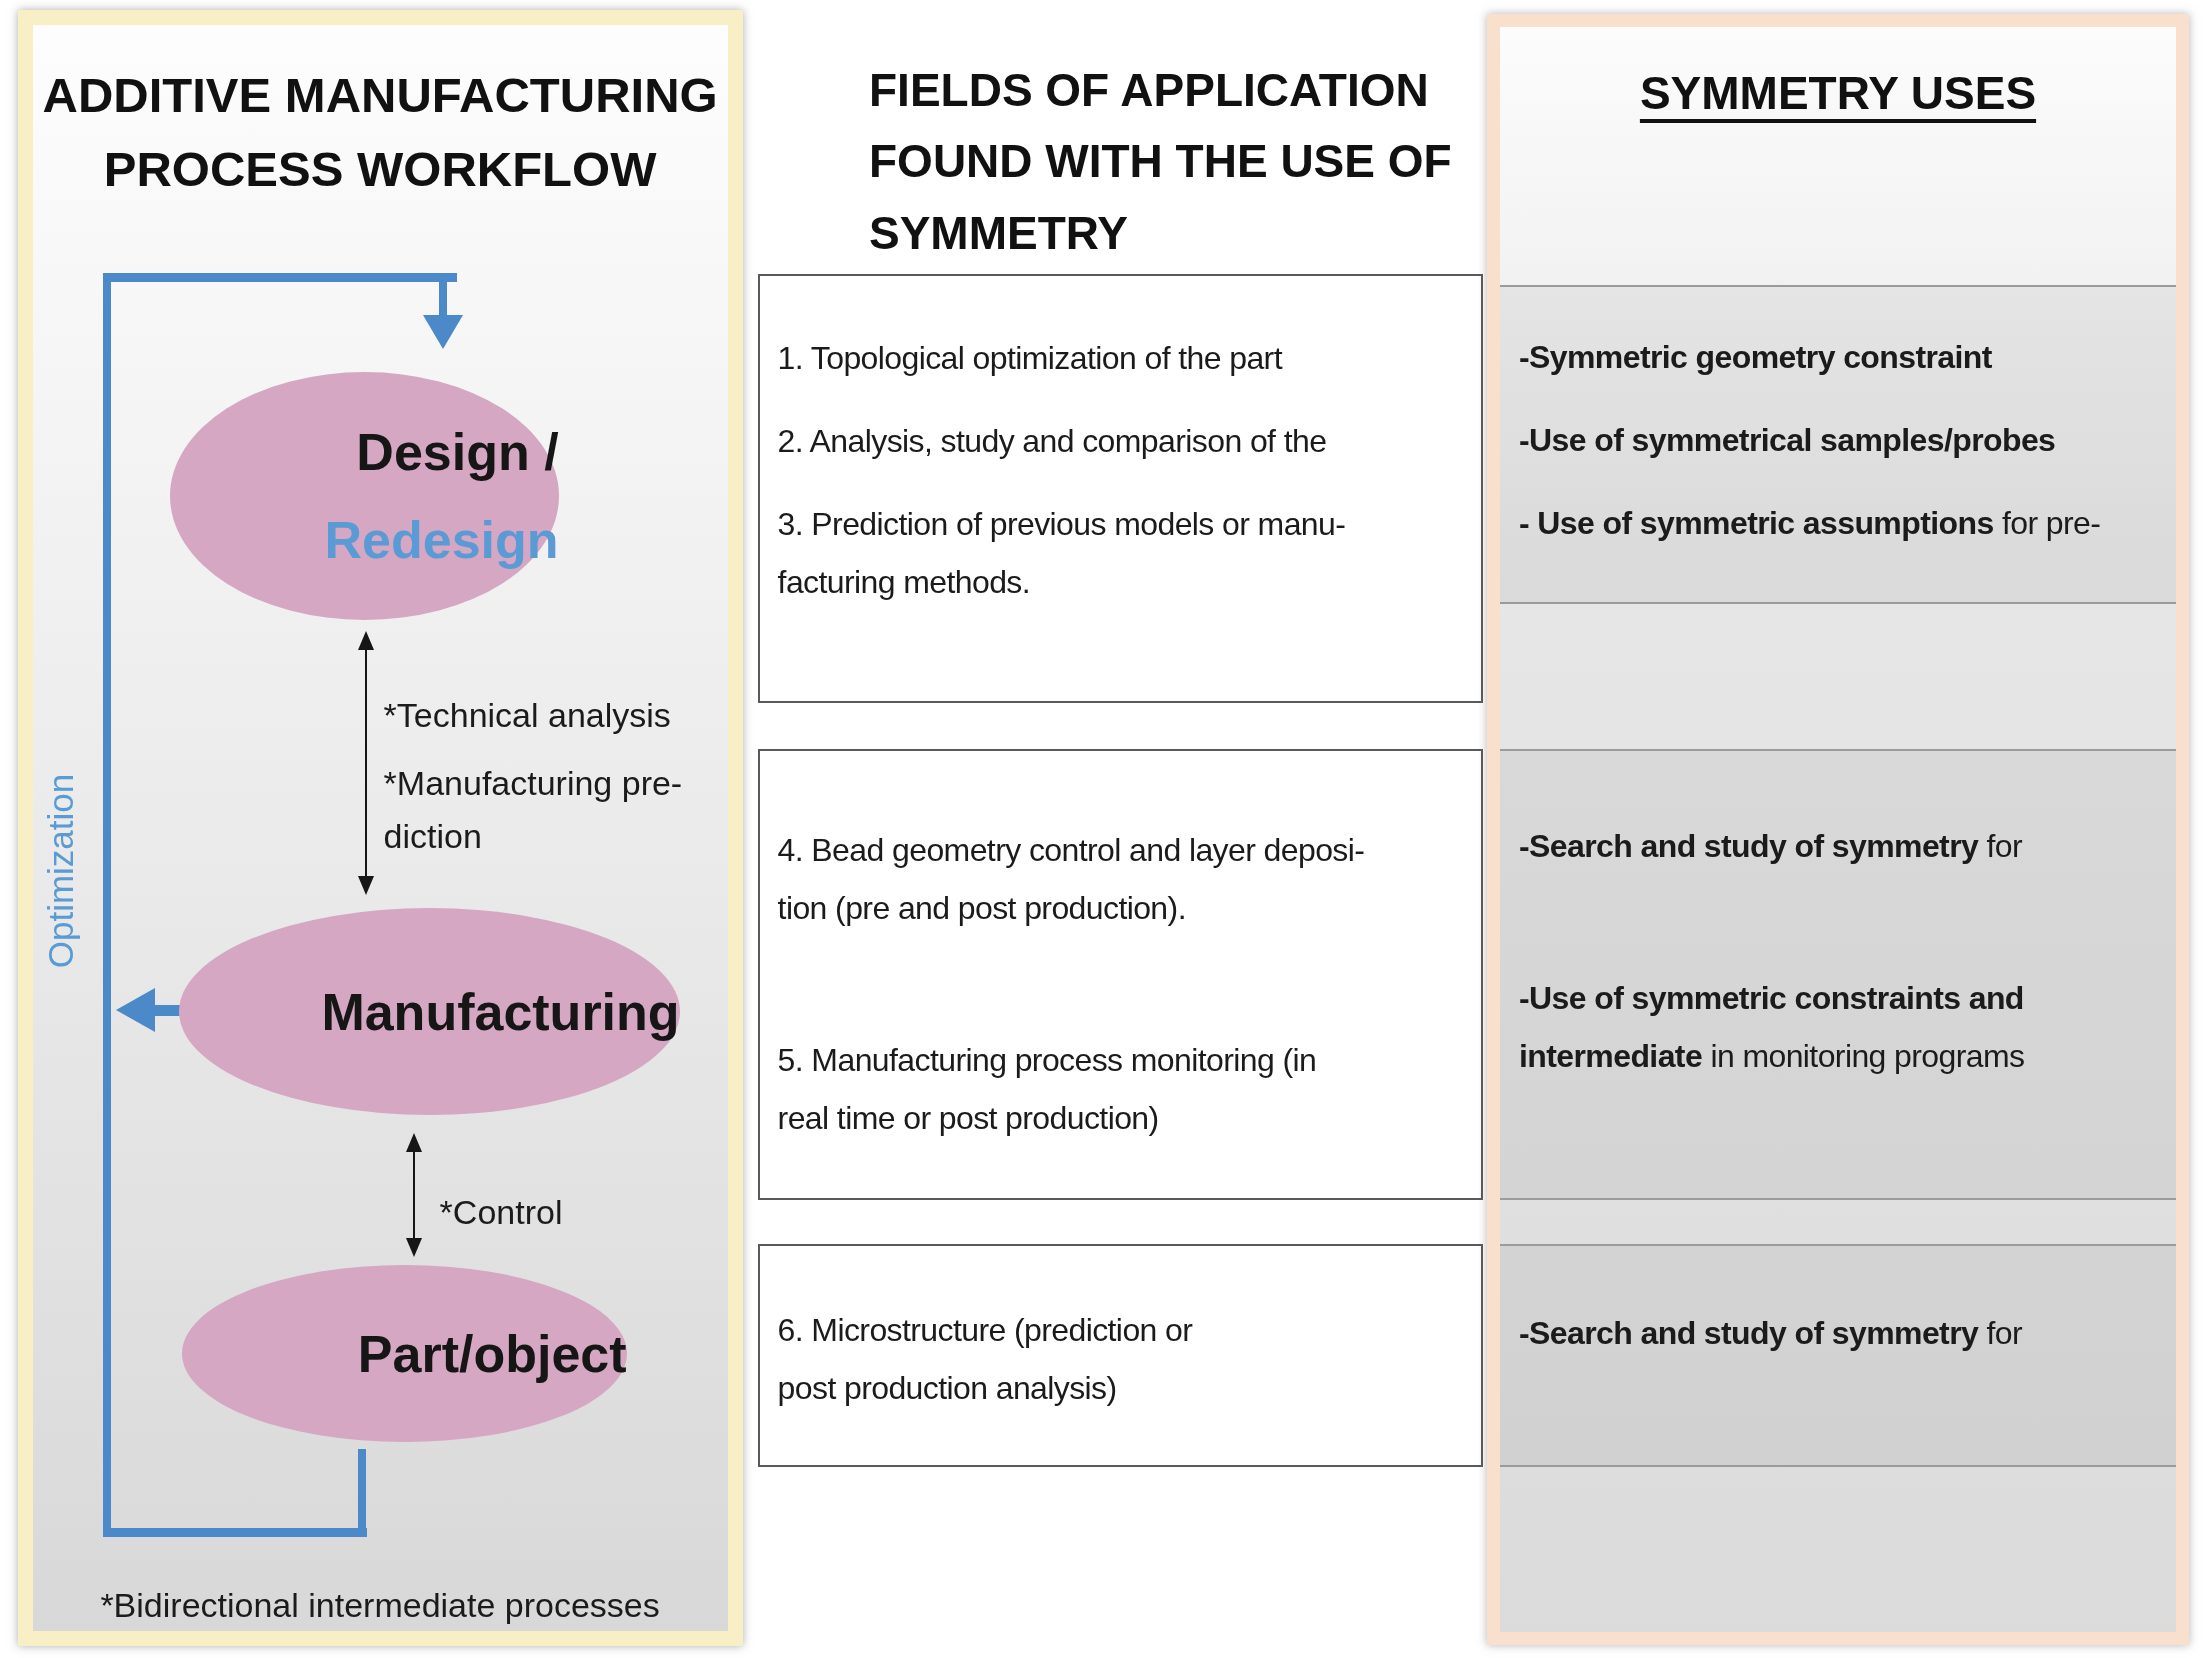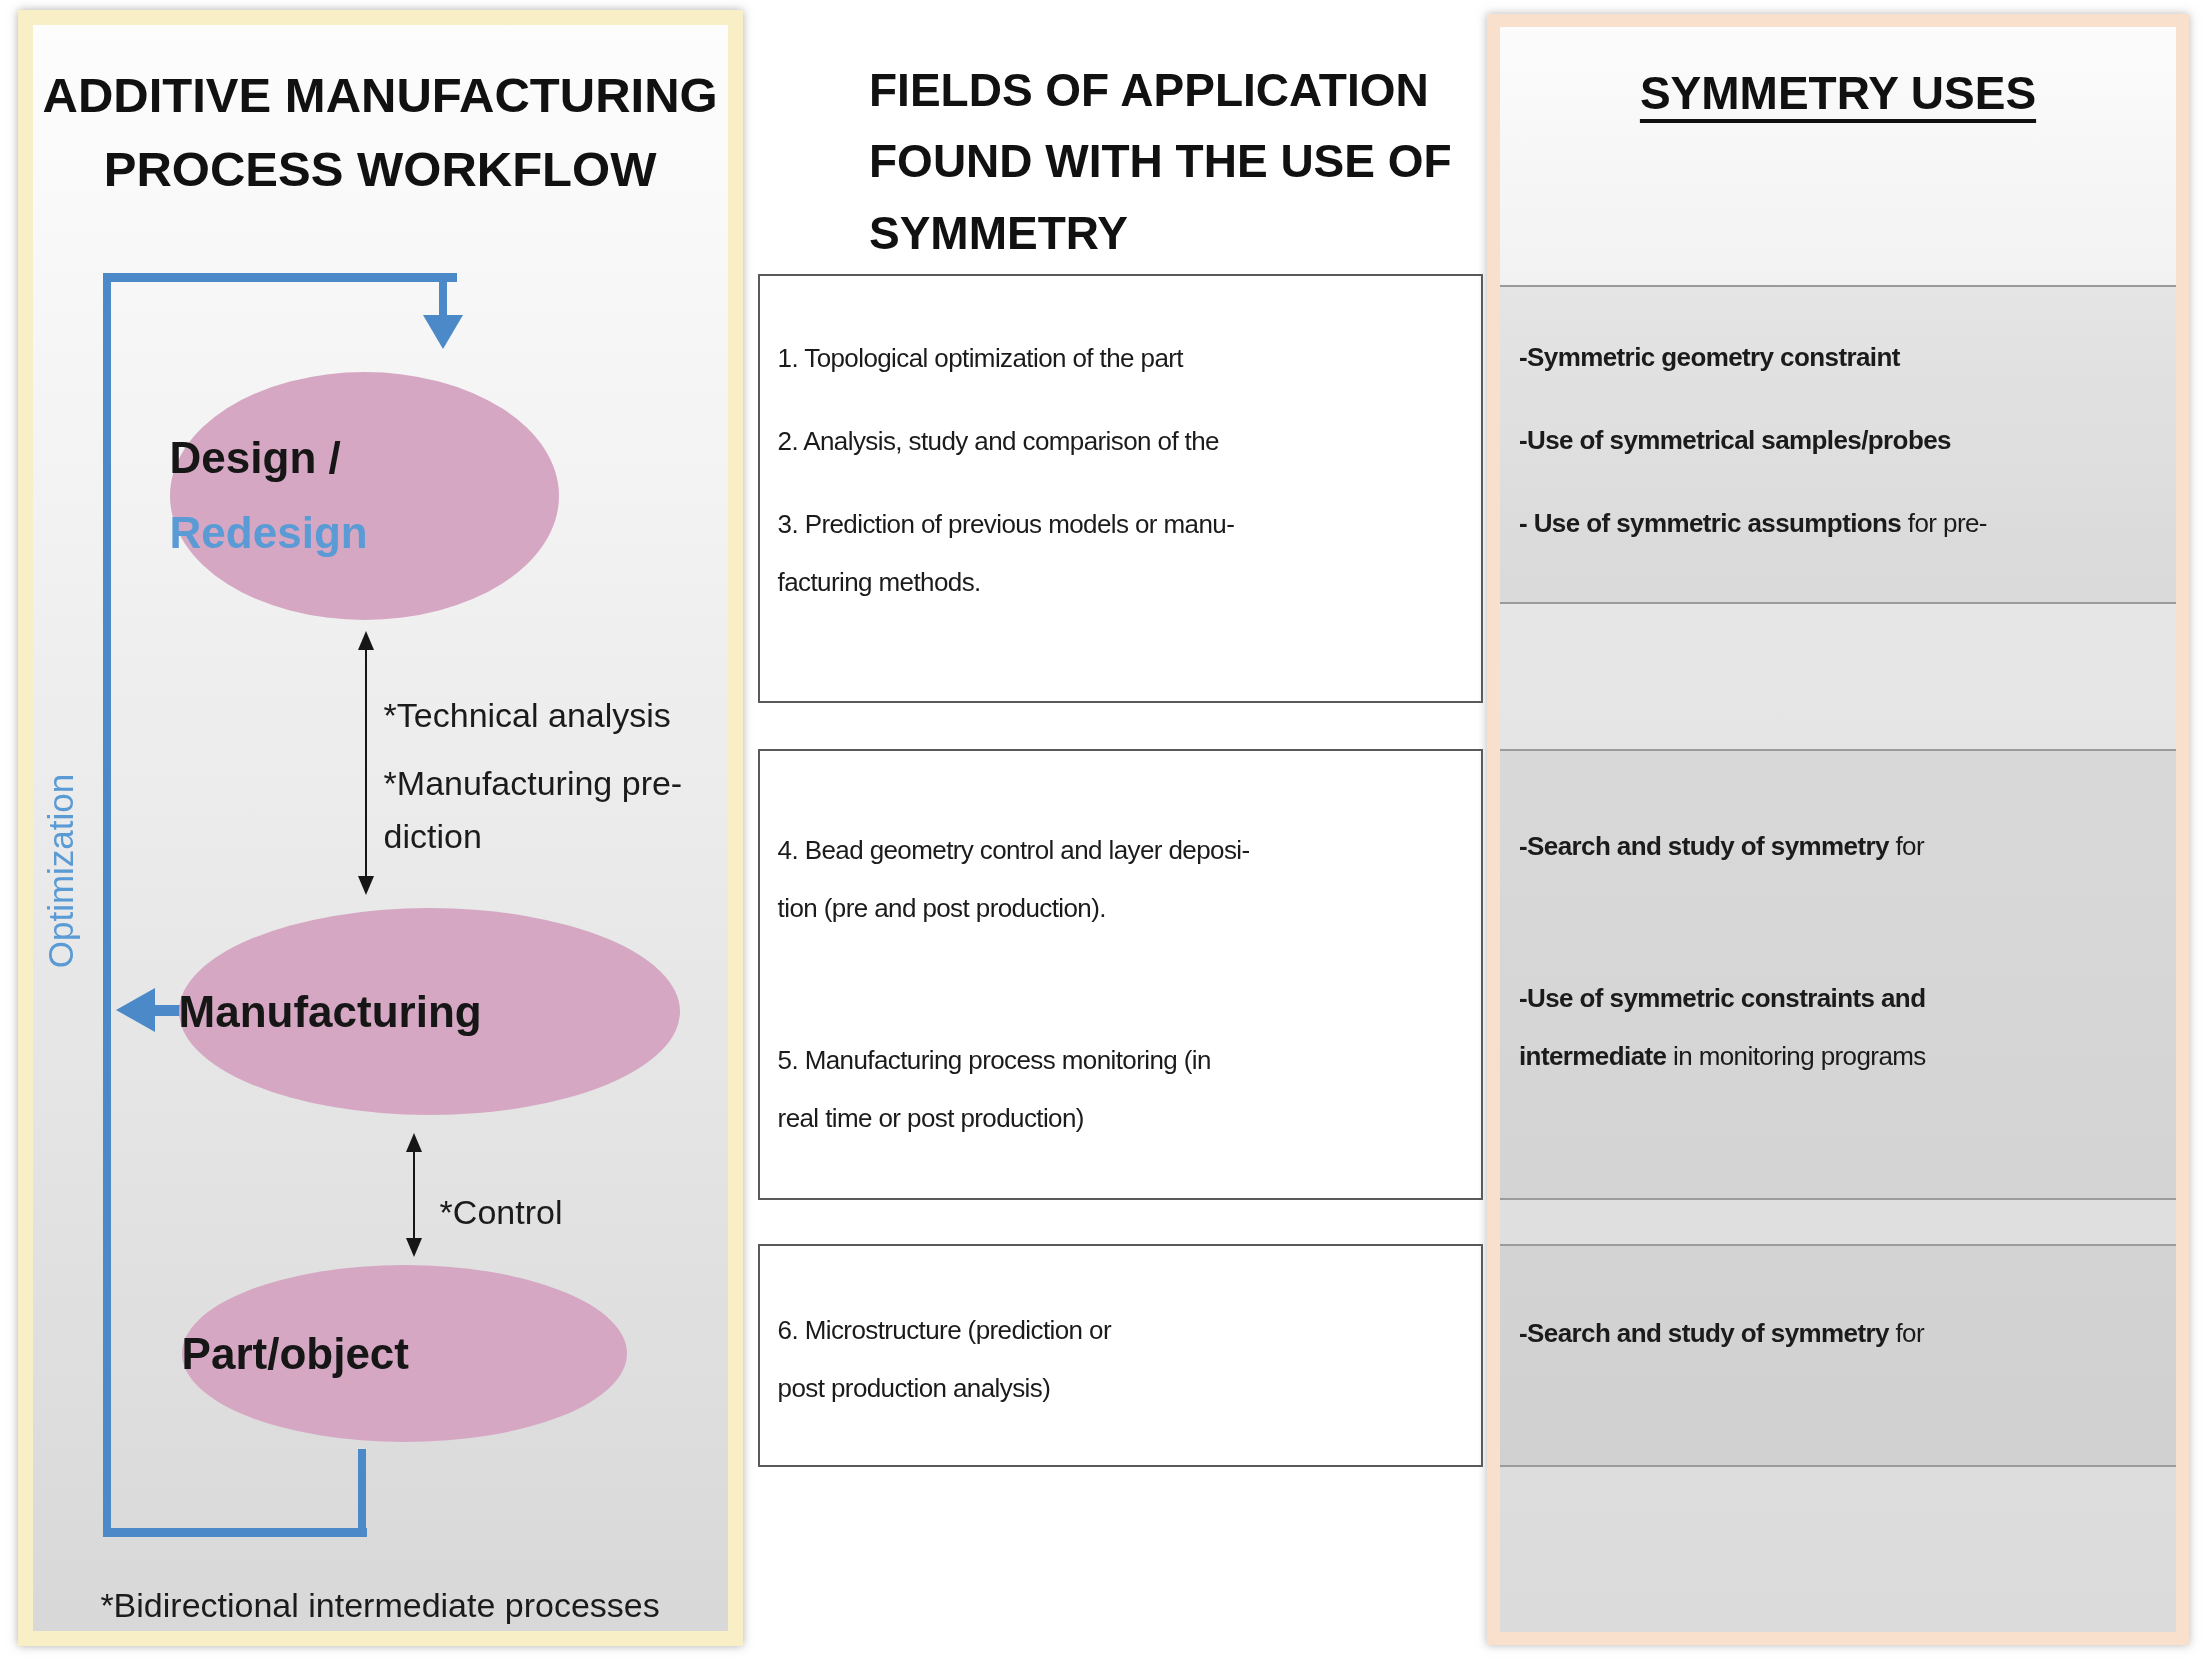--- a/index.html
+++ b/index.html
@@ -28,22 +28,22 @@
   .head-left{position:absolute;left:83px;top:963px;width:0;height:0;
     border-top:22.6px solid transparent;border-bottom:22.6px solid transparent;
     border-right:39px solid #4c89c8;}
   .shaft-left{left:122px;top:980px;width:60px;height:11.3px;}
 
   .optimization{position:absolute;left:-192px;top:826px;width:439px;height:40px;
     transform:rotate(-90deg);text-align:center;line-height:40px;
     font-size:35px;color:#5b9bd5;}
 
   .ellipse{position:absolute;border-radius:50%;background:#d5a7c3;
-    display:flex;flex-direction:column;align-items:flex-start;justify-content:center;
-    font-weight:bold;font-size:44px;text-align:center;}
+    display:flex;flex-direction:column;align-items:flex-end;justify-content:center;
+    font-weight:bold;font-size:52px;text-align:center;}
   .el-design{left:137px;top:347px;width:389px;height:248px;line-height:1.7;}
   .el-design .l2{color:#5b9bd5;}
   .el-manu{left:146px;top:883px;width:501px;height:207px;}
   .el-part{left:149px;top:1240px;width:445px;height:177px;}
 
   .varrow{position:absolute;width:2.5px;background:#161616;}
   .va1{left:332px;top:624px;height:228px;}
   .va2{left:380px;top:1126px;height:88px;}
   .va-up{position:absolute;left:-6.9px;top:-17.6px;width:0;height:0;
     border-left:8.1px solid transparent;border-right:8.1px solid transparent;
@@ -63,21 +63,21 @@
   
   .mid-header{position:absolute;left:821px;top:55px;font-size:46px;font-weight:bold;
     line-height:1.55;color:#111;}
   .mid-header span{display:block;margin-left:48px;}
   .mid-box{position:absolute;left:758px;width:725px;border:2.5px solid #5a5a5a;
     background:#ffffff;box-sizing:border-box;padding-left:17.6px;padding-right:12.5px;}
   .box-1{top:274px;height:429px;padding-top:53px;}
   .box-2{top:749px;height:451px;padding-top:70px;}
   .box-3{top:1244px;height:223px;padding-top:55px;}
 
-  .tline{line-height:58px;white-space:nowrap;font-size:26px;letter-spacing:-0.6px;color:#1b1b1b;}
+  .tline{line-height:58px;white-space:nowrap;font-size:32px;letter-spacing:-0.6px;color:#1b1b1b;}
   .para{margin-bottom:25px;}
   .gap-lg .para{margin-bottom:94px;}
   .b{font-weight:bold;}
 
   
   .right-panel{position:absolute;left:1487px;top:13.8px;width:676px;height:1605px;
     border:13.8px solid #f9e0cd;
     background:linear-gradient(180deg,#fcfcfc 0%,#f3f3f3 14%,#e7e7e7 32%,#dbdbdb 100%);
     box-shadow:0 0 8.8px rgba(110,110,110,.5);}
   .rp-header{position:absolute;left:0;top:39px;width:100%;text-align:center;

